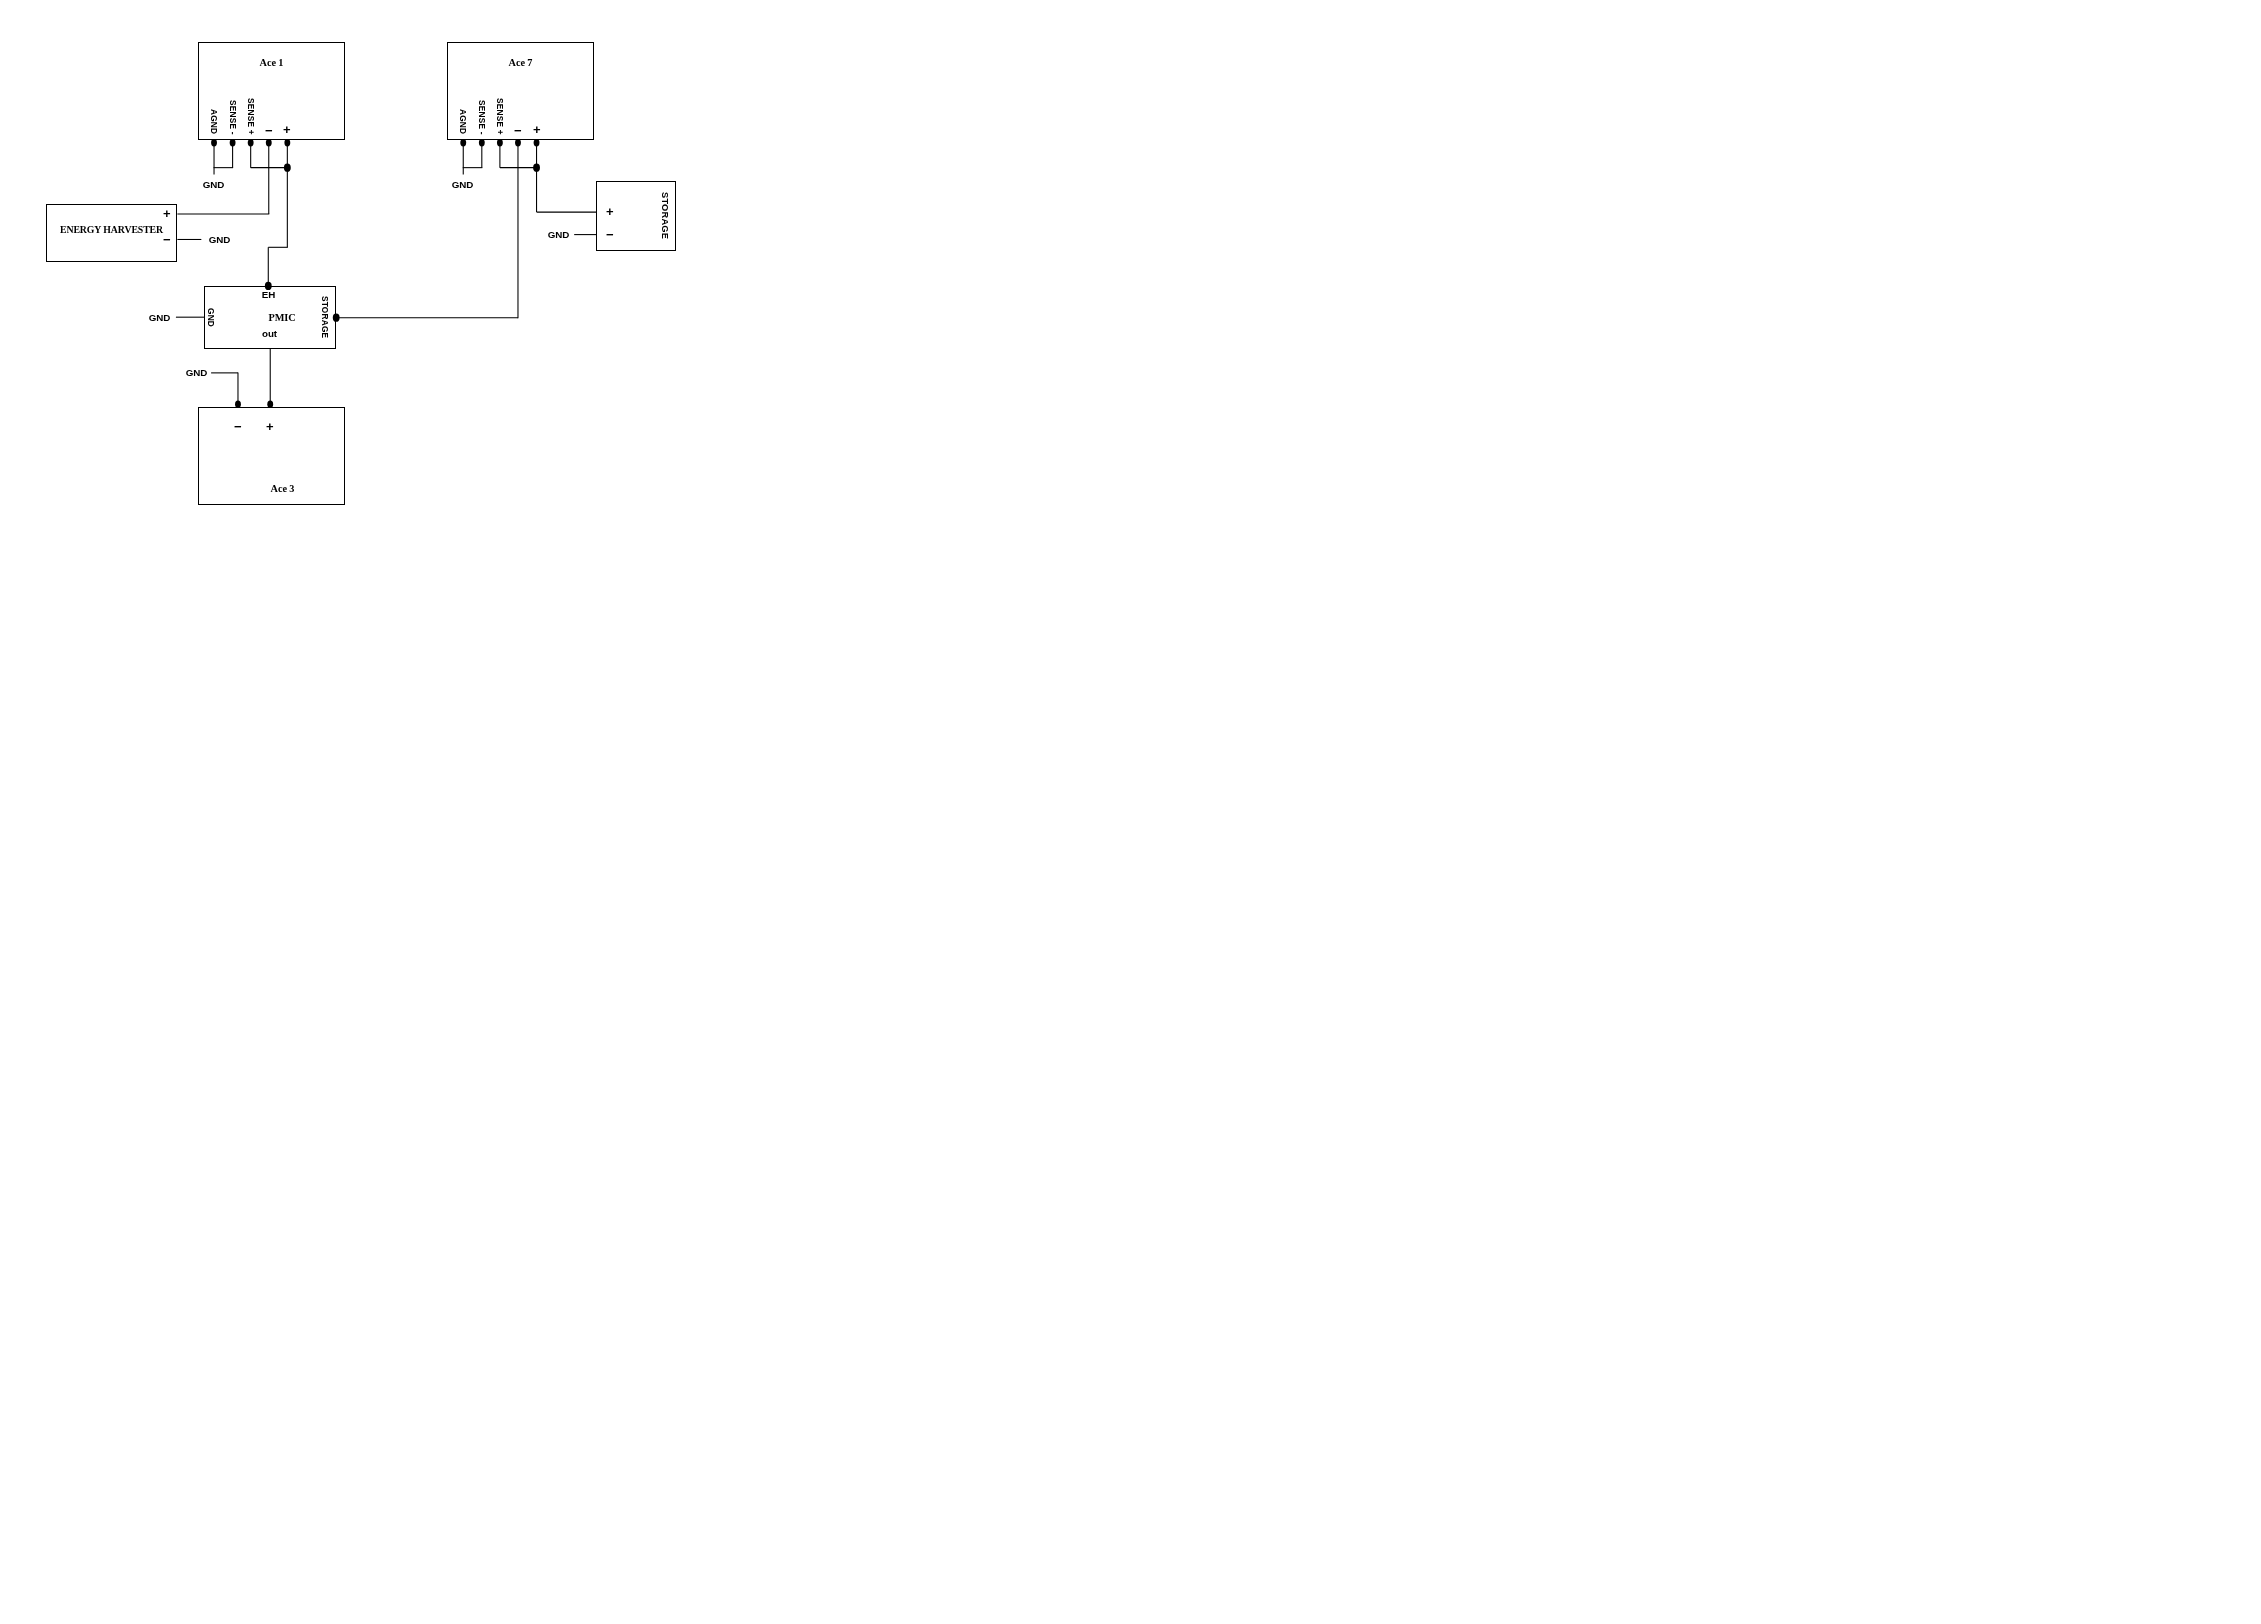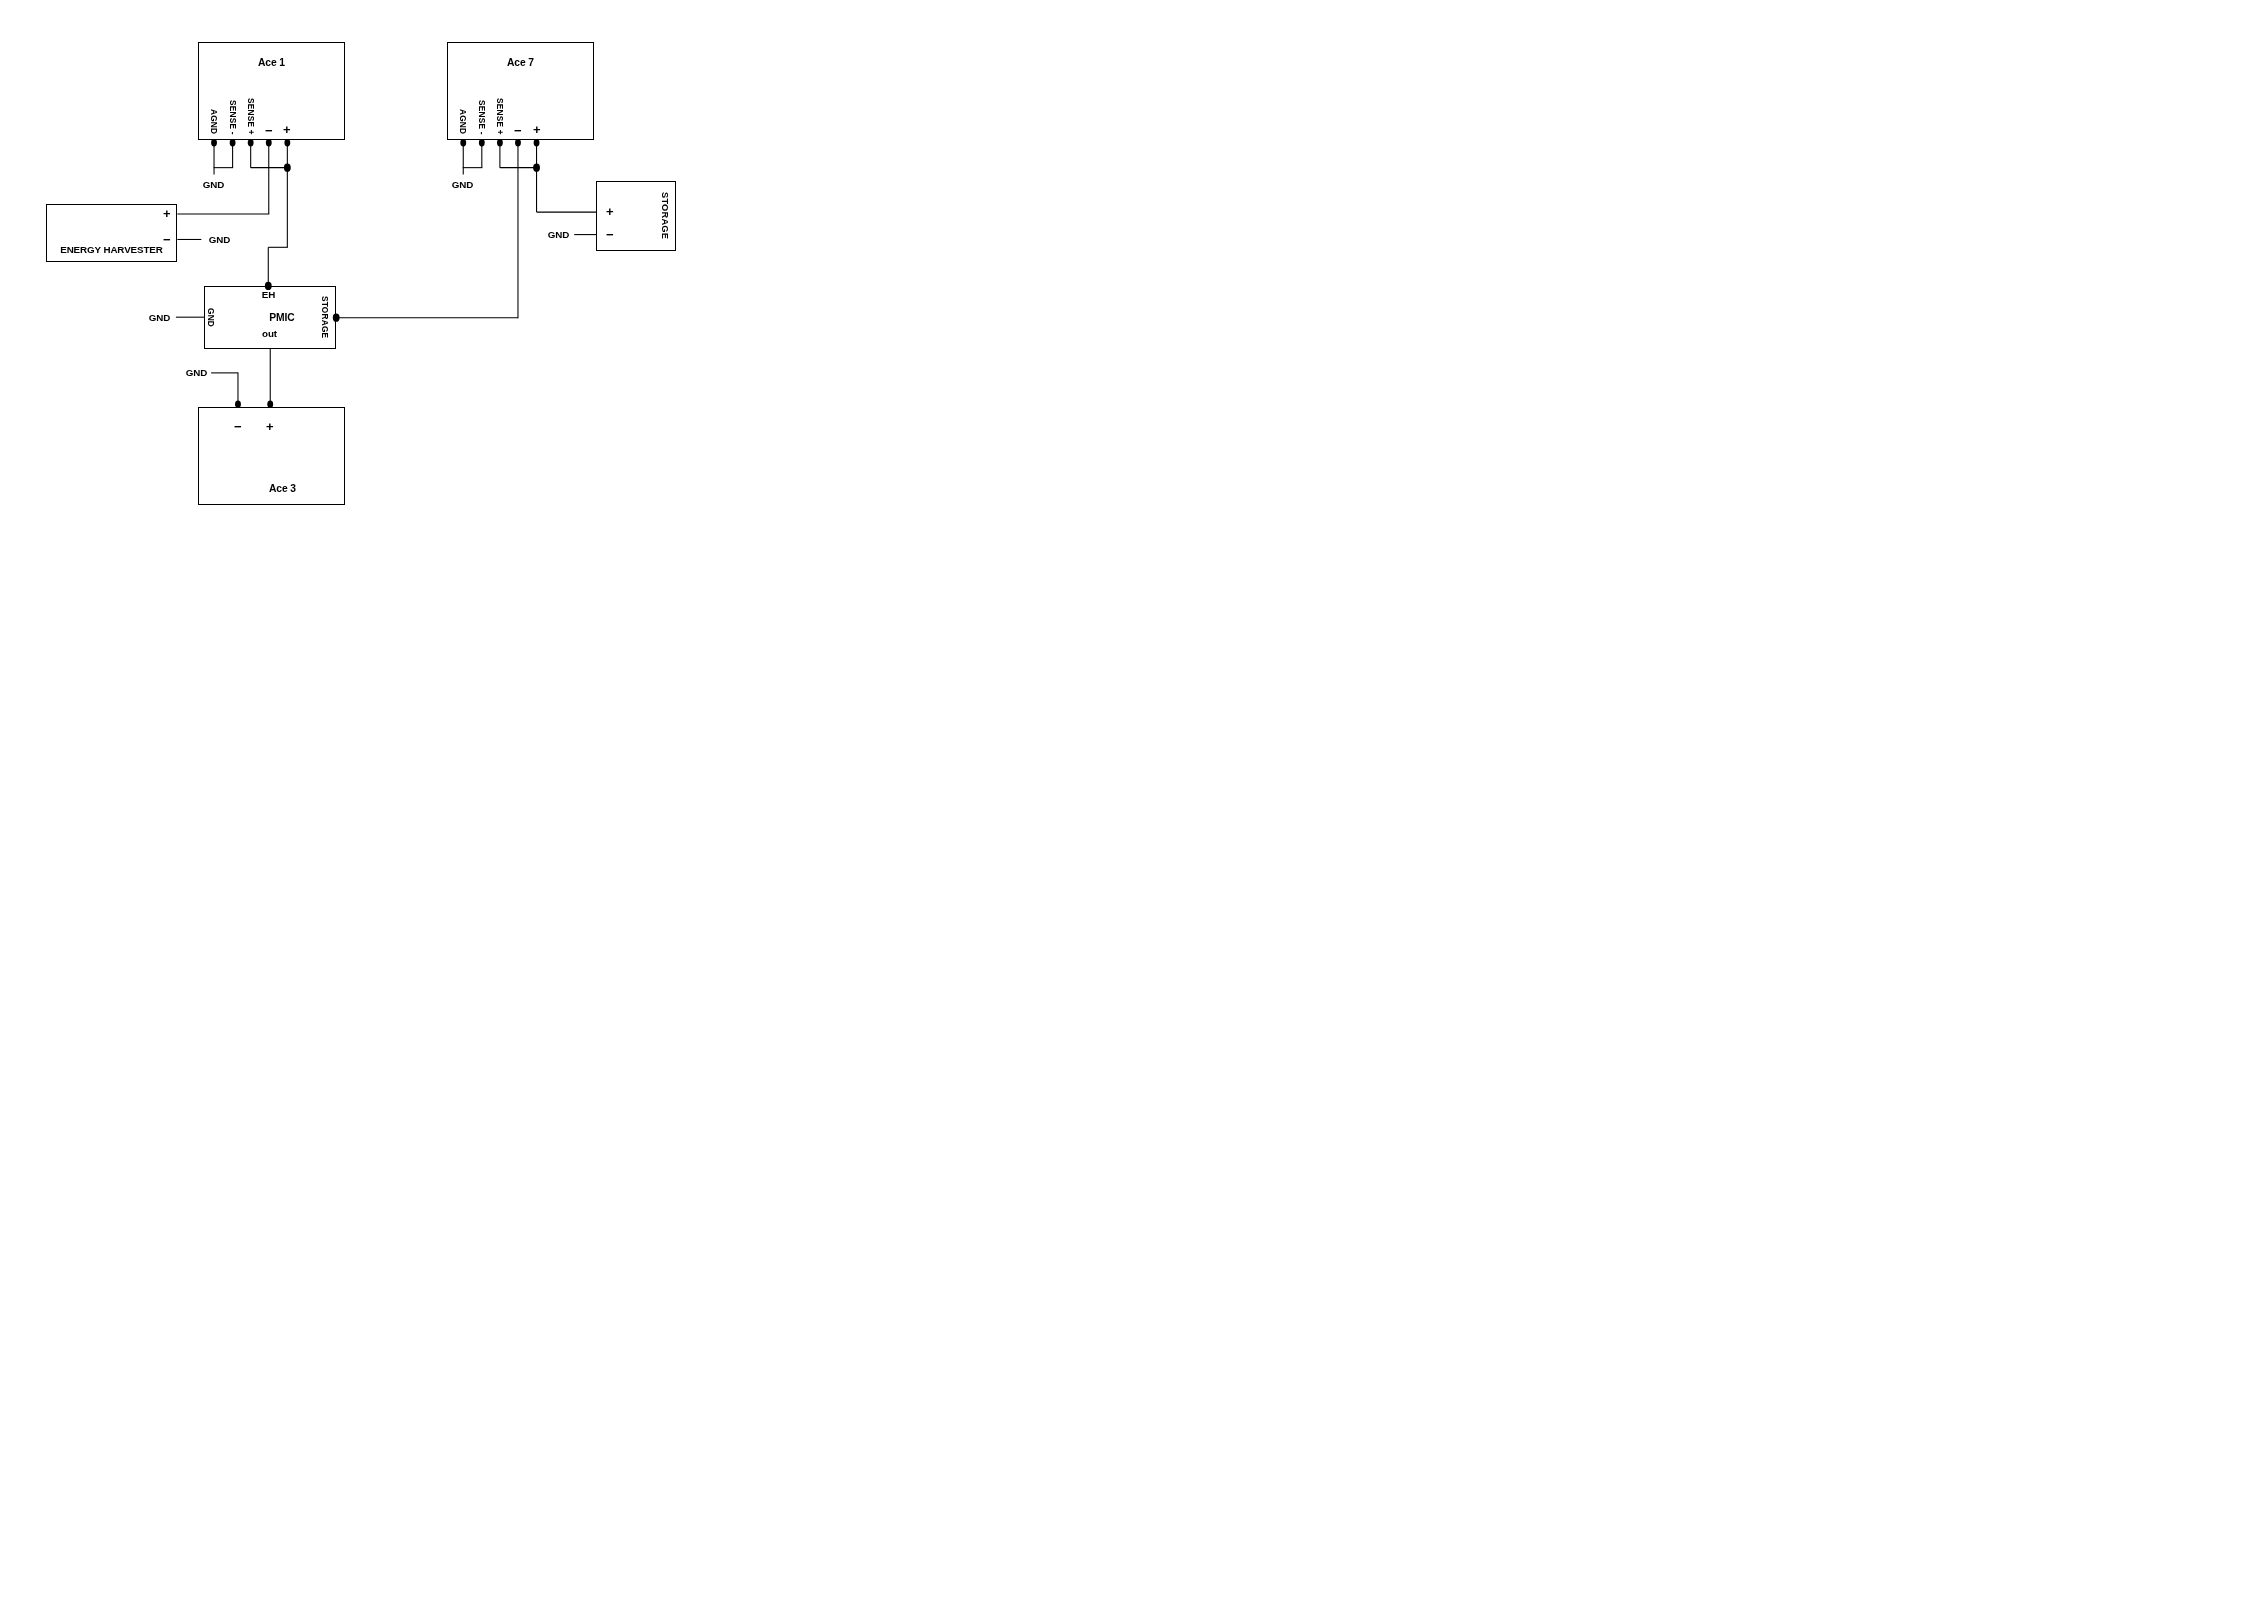--- a/index.html
+++ b/index.html
@@ -17,21 +17,21 @@
     background:#fff;
     box-sizing:border-box;
   }
   .lbl{
     position:absolute;
     display:flex;align-items:center;justify-content:center;
     font-weight:700;
     letter-spacing:-0.1px;
     white-space:nowrap;
   }
-  .title{font-size:10.3px;}
+  .title{font-size:10.3px;font-family:Liberation Serif, serif;}
   .gnd{font-size:9.8px;}
   .sign{font-size:13px;font-weight:700;}
   .vlbl{
     position:absolute;
     display:flex;align-items:center;
     writing-mode:vertical-rl;
     text-orientation:mixed;
     font-weight:700;
     font-size:8.3px;
     letter-spacing:0.2px;
@@ -118,21 +118,21 @@
   <div class="lbl gnd" style="left:198px;top:178px;width:31px;height:12.7px;">GND</div>
 
   <div class="lbl title" style="left:447px;top:55px;width:147px;height:15.6px;">Ace 7</div>
   <div class="vlbl bottom" style="left:456px;top:84px;width:13.7px;height:50px;">AGND</div>
   <div class="vlbl bottom" style="left:475px;top:76px;width:13.7px;height:59px;">SENSE -</div>
   <div class="vlbl bottom" style="left:493px;top:76px;width:13.7px;height:59px;">SENSE +</div>
   <div class="lbl sign" style="left:511px;top:123px;width:13.7px;height:14.7px;">−</div>
   <div class="lbl sign" style="left:530px;top:122px;width:13.7px;height:14.7px;">+</div>
   <div class="lbl gnd" style="left:447px;top:178px;width:31px;height:12.7px;">GND</div>
 
-  <div class="lbl title" style="left:46px;top:222px;width:131px;height:14.7px;font-size:9.8px;margin-top:20px;">ENERGY HARVESTER</div>
+  <div class="lbl title" style="left:46px;top:222px;width:131px;height:14.7px;font-size:9.8px;">ENERGY HARVESTER</div>
   <div class="lbl sign" style="left:160px;top:207px;width:13.7px;height:13.7px;">+</div>
   <div class="lbl sign" style="left:160px;top:233px;width:13.7px;height:13.7px;">−</div>
   <div class="lbl gnd" style="left:204px;top:233px;width:31px;height:12.7px;">GND</div>
 
   <div class="vlbl center big" style="left:658px;top:181px;width:13.7px;height:70px;">STORAGE</div>
   <div class="lbl sign" style="left:603px;top:205px;width:13.7px;height:13.7px;">+</div>
   <div class="lbl sign" style="left:603px;top:228px;width:13.7px;height:13.7px;">−</div>
   <div class="lbl gnd" style="left:543px;top:228px;width:31px;height:12.7px;">GND</div>
 
   <div class="lbl title" style="left:216px;top:310px;width:132px;height:15.6px;">PMIC</div>

